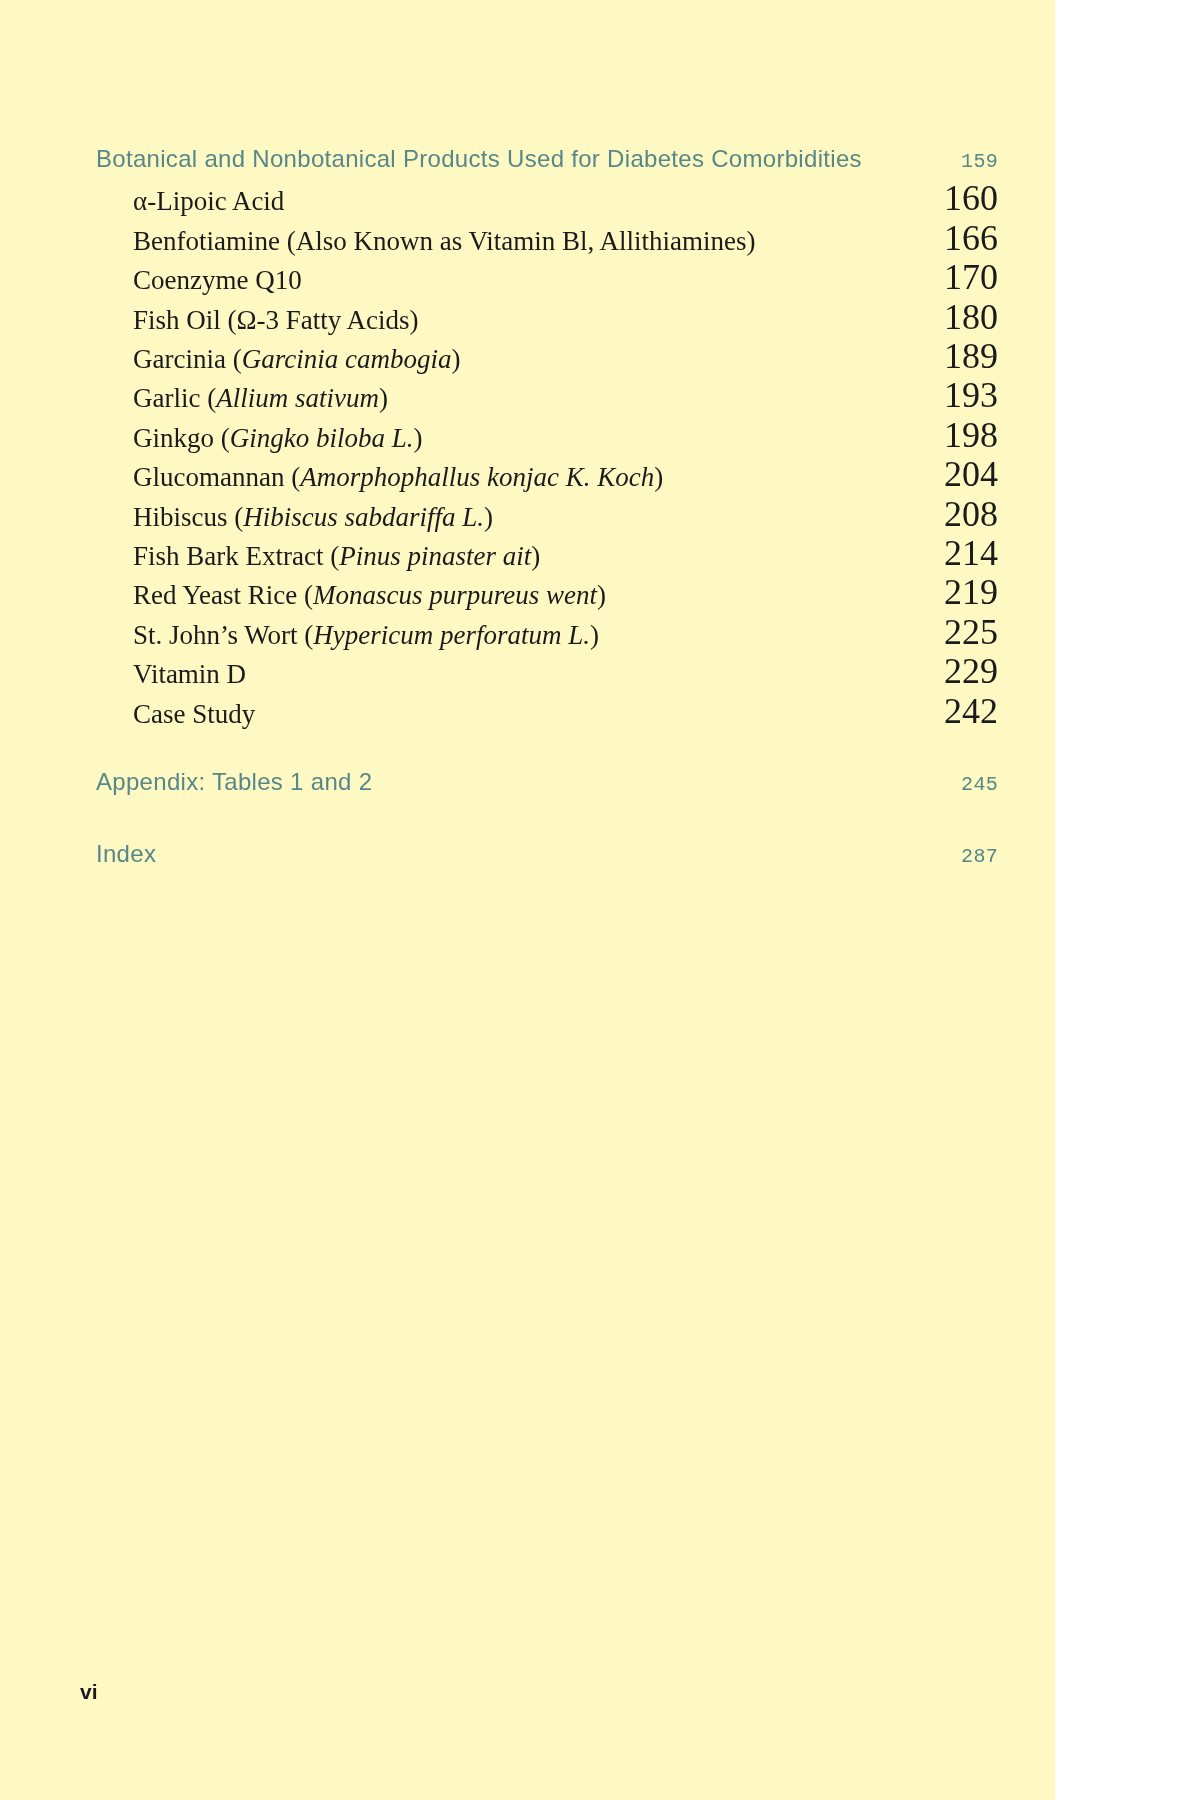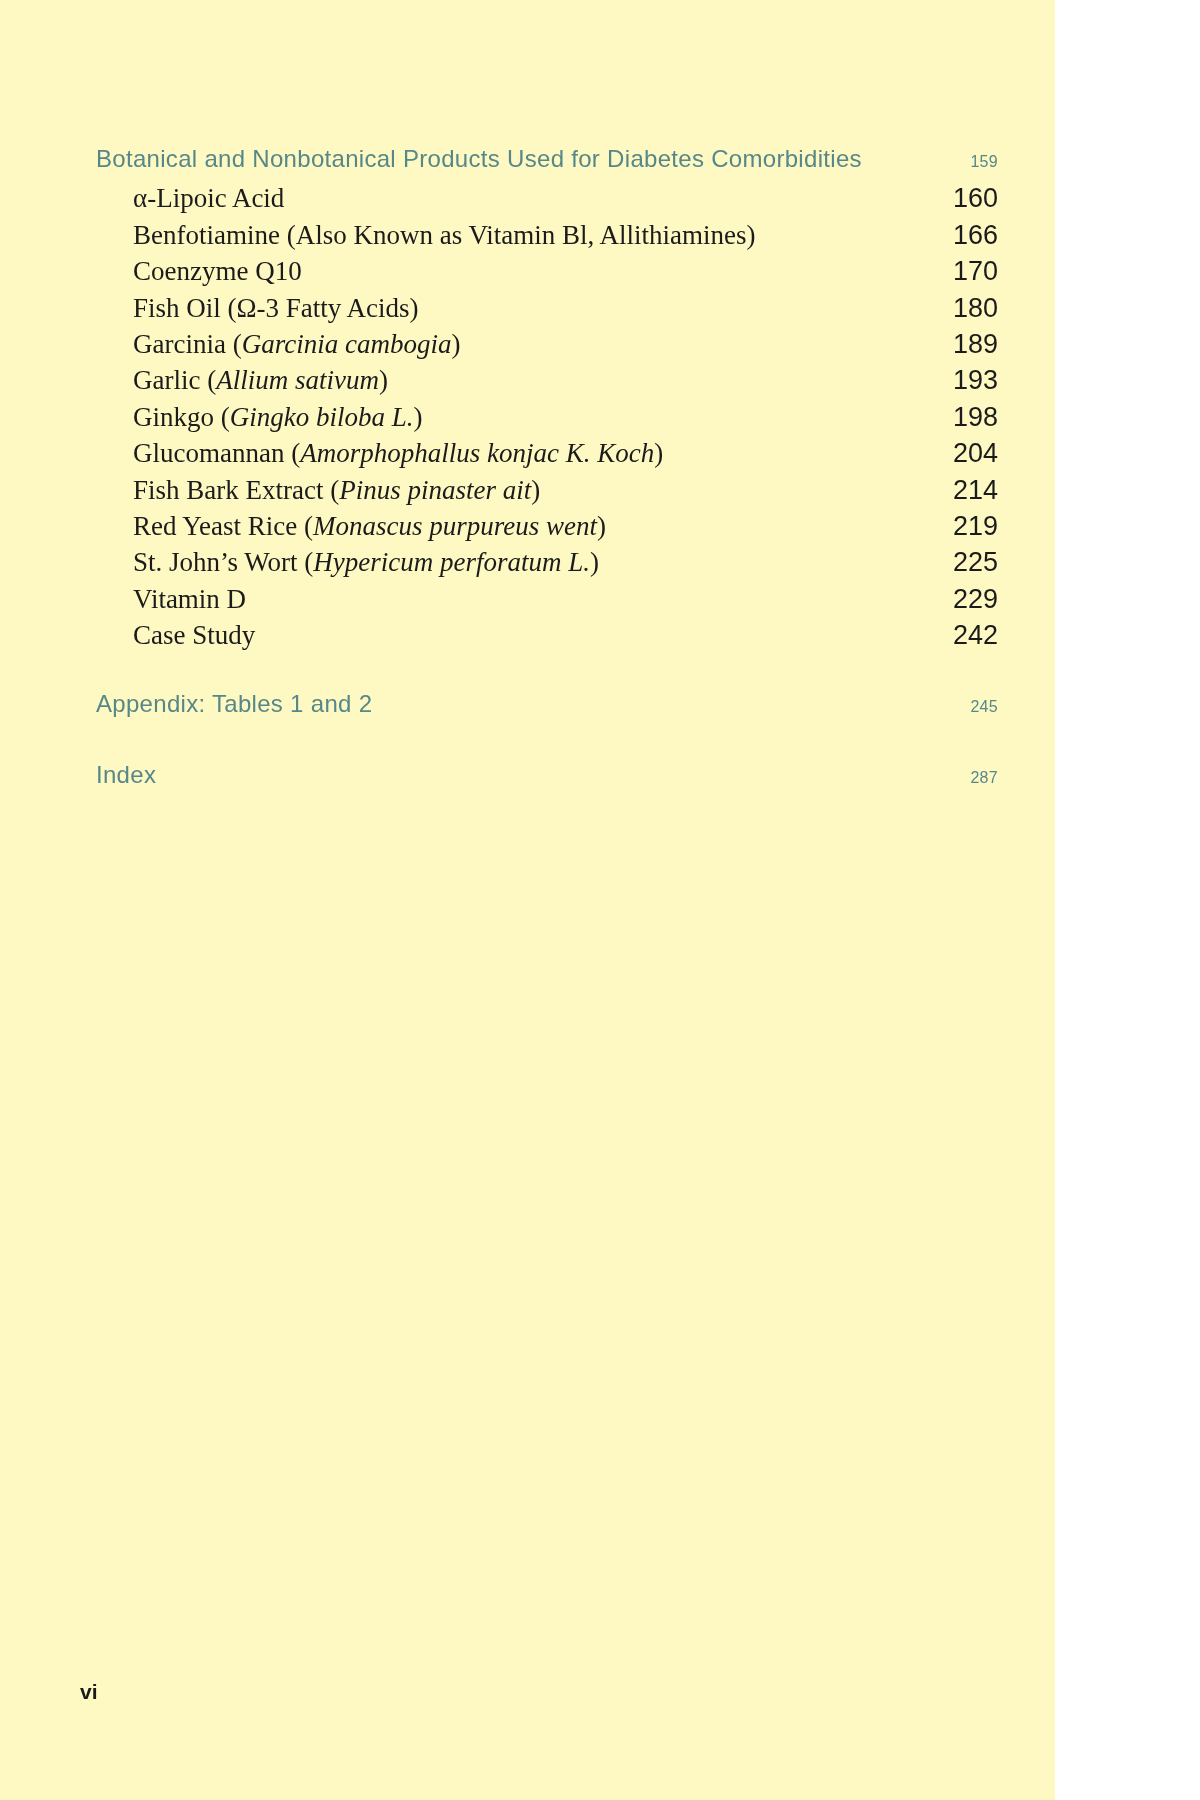--- a/index.html
+++ b/index.html
@@ -30,36 +30,36 @@
   .toc-row.gap {
     margin-top: 32px;
   }
   .toc-row.section {
     font-family: "Liberation Sans", sans-serif;
     font-size: 24px;
     letter-spacing: 0.3px;
     color: var(--teal, #568789);
   }
   .toc-row.section .toc-page {
-    font-family: Liberation Sans, sans-serif;
-    font-size: 16px;
+    font-family: Liberation Mono, monospace;
+    font-size: 20px;
     color: var(--teal, #568789);
   }
   .toc-row.item {
     font-family: "Liberation Serif", serif;
     font-size: 27px;
     color: #1b1b1b;
     gap: 8px;
   }
   .toc-row.item .toc-label {
     padding-left: 37px;
   }
   .toc-row.item .toc-page {
-    font-family: Liberation Sans, sans-serif;
-    font-size: 27px;
+    font-family: Liberation Serif, serif;
+    font-size: 36px;
     color: #1b1b1b;
   }
   .toc-label em {
     font-style: italic;
   }
   .folio {
     position: absolute;
     left: 80px;
     top: 1680px;
     font-family: "Liberation Sans", sans-serif;
@@ -103,20 +103,24 @@
       </div>
       <div class="toc-row item">
         <span class="toc-label"><span>Ginkgo (</span><em>Gingko biloba L.</em><span>)</span></span>
         <span class="toc-page">198</span>
       </div>
       <div class="toc-row item">
         <span class="toc-label"><span>Glucomannan (</span><em>Amorphophallus konjac K. Koch</em><span>)</span></span>
         <span class="toc-page">204</span>
       </div>
       <div class="toc-row item">
+        <span class="toc-label"><span>Hibiscus (</span><em>Hibiscus sabdariffa L.</em><span>)</span></span>
+        <span class="toc-page">208</span>
+      </div>
+      <div class="toc-row item">
         <span class="toc-label"><span>Fish Bark Extract (</span><em>Pinus pinaster ait</em><span>)</span></span>
         <span class="toc-page">214</span>
       </div>
       <div class="toc-row item">
         <span class="toc-label"><span>Red Yeast Rice (</span><em>Monascus purpureus went</em><span>)</span></span>
         <span class="toc-page">219</span>
       </div>
       <div class="toc-row item">
         <span class="toc-label"><span>St. John’s Wort (</span><em>Hypericum perforatum L.</em><span>)</span></span>
         <span class="toc-page">225</span>

